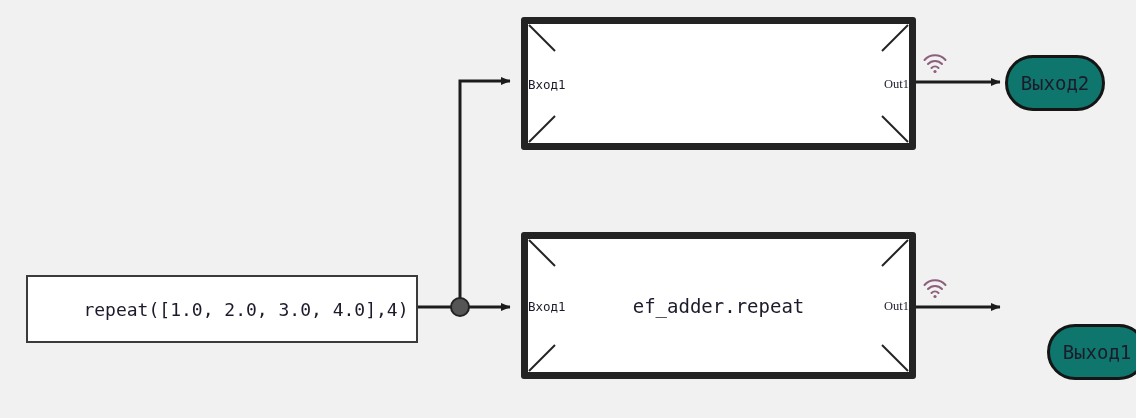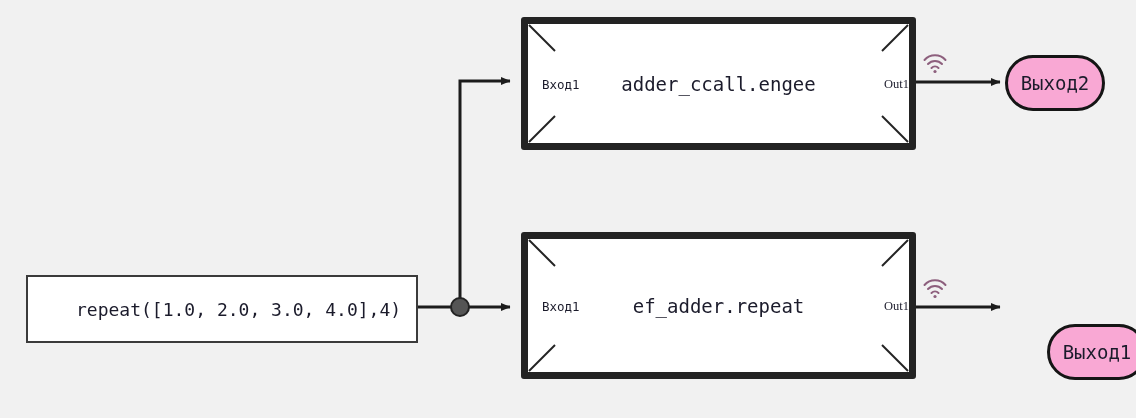--- a/index.html
+++ b/index.html
@@ -64,47 +64,46 @@
     letter-spacing: 0px;
     white-space: nowrap;
   }
   .port-label {
     position: absolute;
     top: 50%;
     transform: translateY(-50%);
     font-size: 12.5px;
     color: #1b1b2b;
     white-space: nowrap;
-    margin-left: 14px;
   }
   .port-label.in  { left: 0px; }
   .port-label.out { right: 0px; font-family: Liberation Serif, serif; }
 
   
   .source-block {
     position: absolute;
     box-sizing: border-box;
     background: #ffffff;
     border: 2px solid #3b3b3b;
     display: flex;
     align-items: center;
-    justify-content: flex-start;
+    justify-content: center;
     padding-left: 48px;
   }
   .source-block .expr {
     font-size: 18px;
     color: #1b1b2b;
     white-space: nowrap;
   }
 
   
   .out-port {
     position: absolute;
     box-sizing: border-box;
-    background: #f9a8d4;
+    background: #0f766e;
     border: 3px solid #151515;
     border-radius: 34px;
     display: flex;
     align-items: center;
     justify-content: center;
   }
   .out-port .label {
     font-size: 19px;
     color: #1b1b2b;
     white-space: nowrap;
@@ -162,21 +161,20 @@
           <line x1="1" y1="27" x2="27" y2="1" stroke="#232323" stroke-width="2"></line>
         </svg>
     </span>
     <span class="corner br">
       <svg width="28" height="28">
           <line x1="27" y1="27" x2="1" y2="1" stroke="#232323" stroke-width="2"></line>
         </svg>
     </span>
 
     <span class="port-label in">Вход1</span>
-    <span class="block-title">adder_ccall.engee</span>
     <span class="port-label out">Out1</span>
   </div>
 
   <div class="subsystem" style="left:521px; top:232px; width:395px; height:147px;">
     <span class="corner tl">
       <svg width="28" height="28">
           <line x1="1" y1="1" x2="27" y2="27" stroke="#232323" stroke-width="2"></line>
         </svg>
     </span>
     <span class="corner tr">

